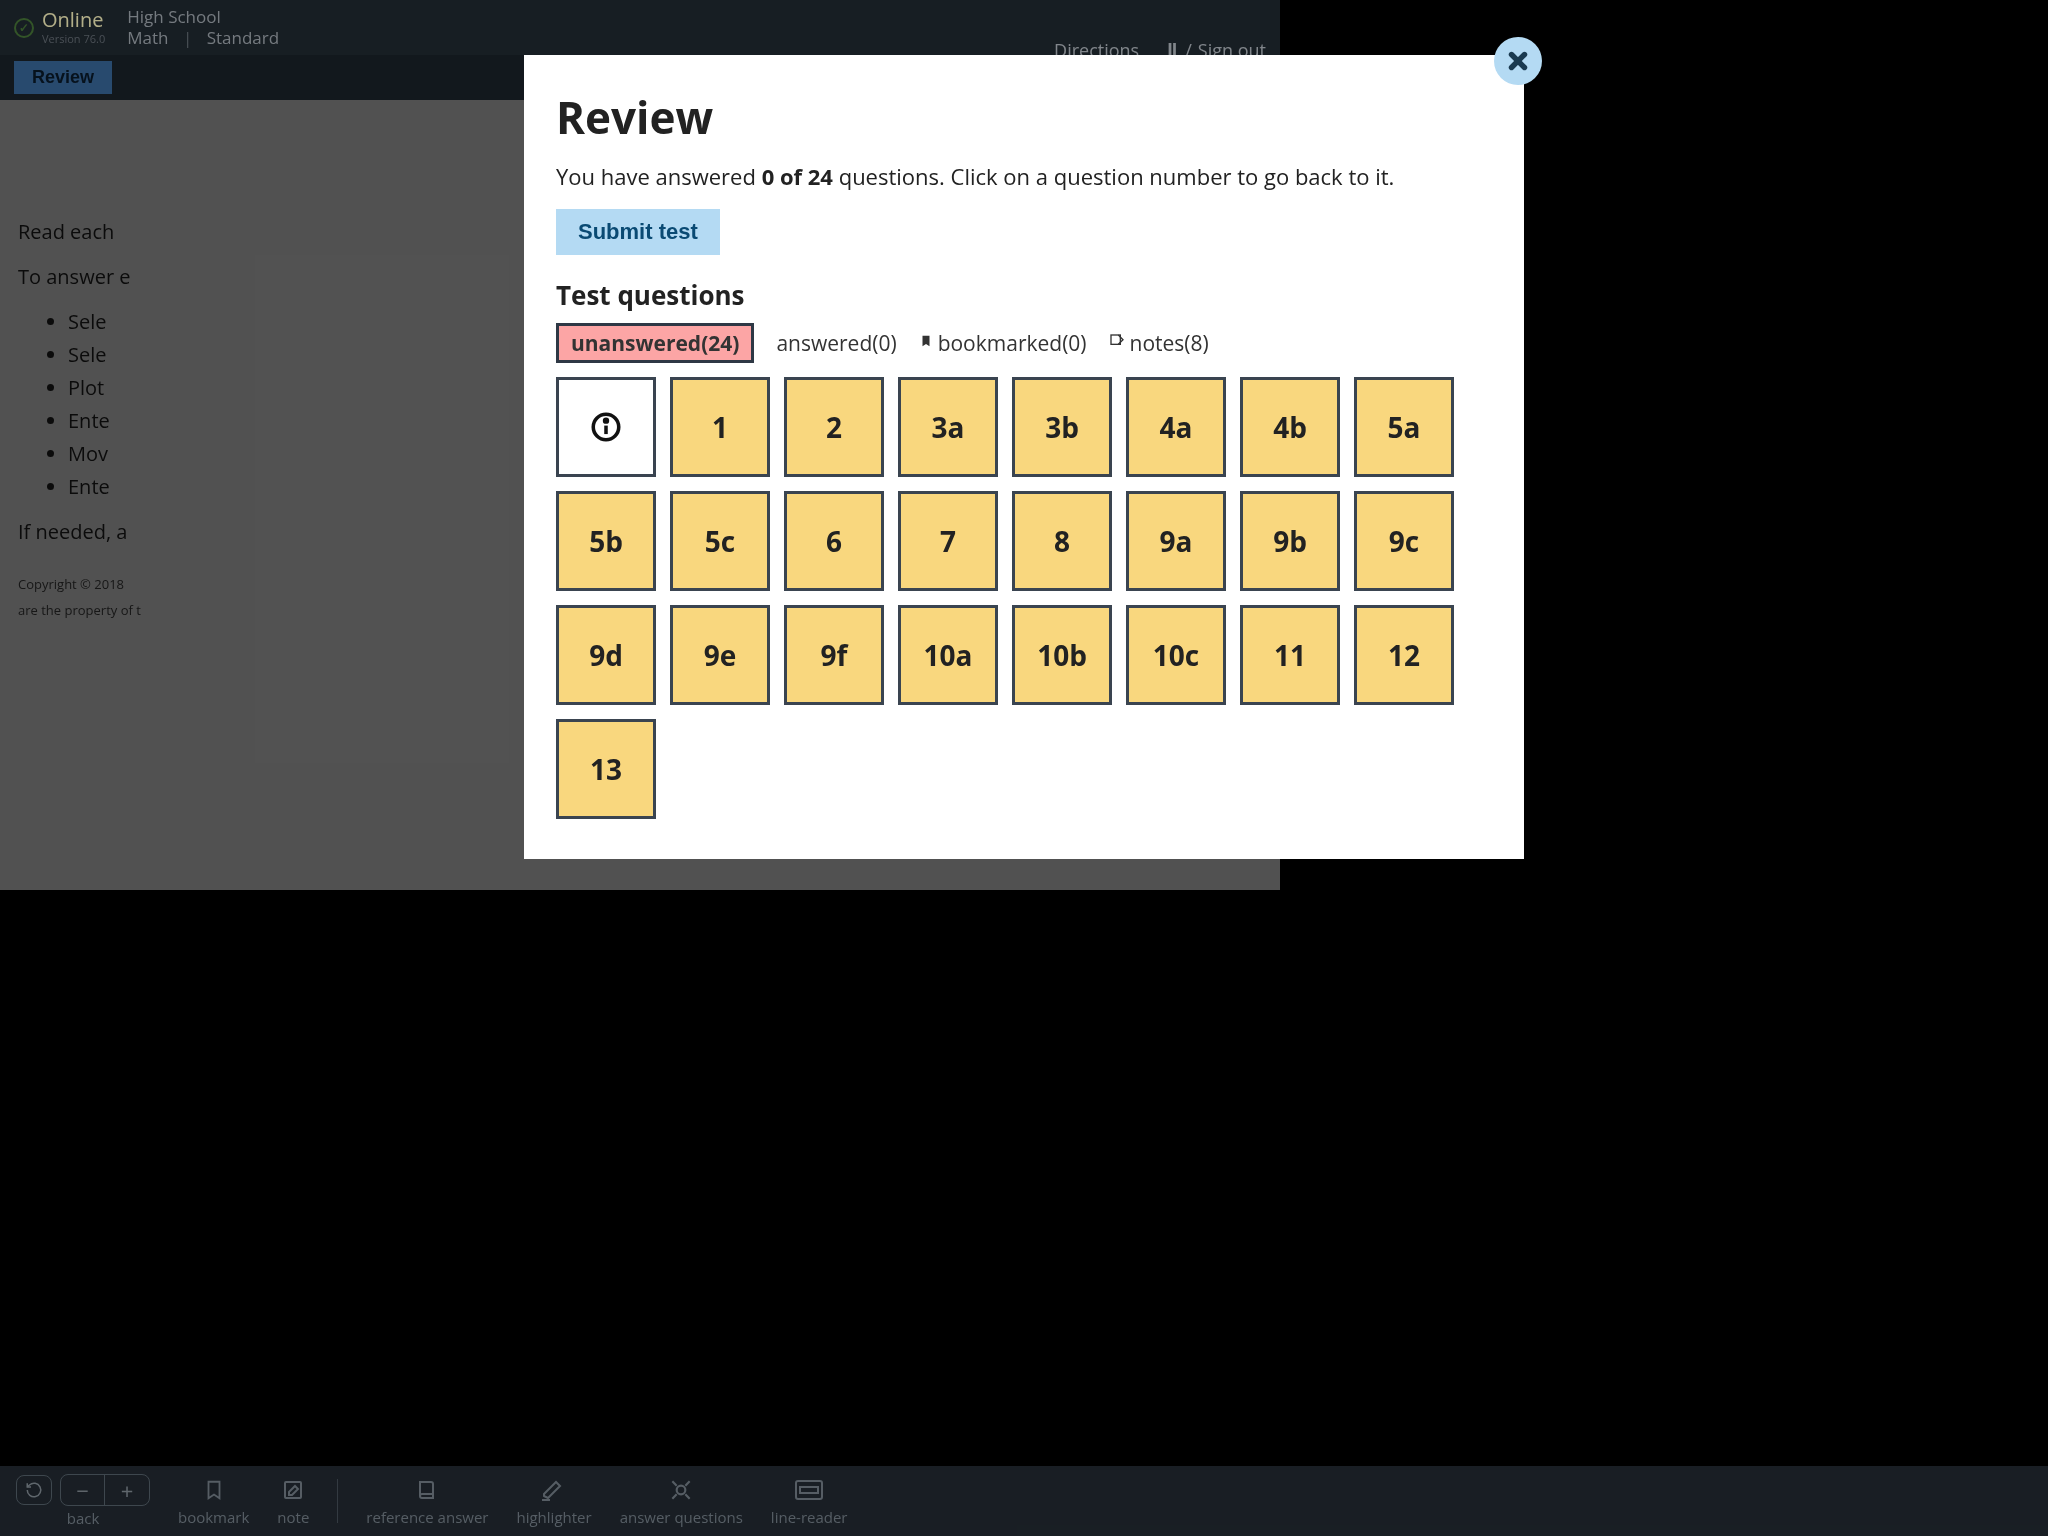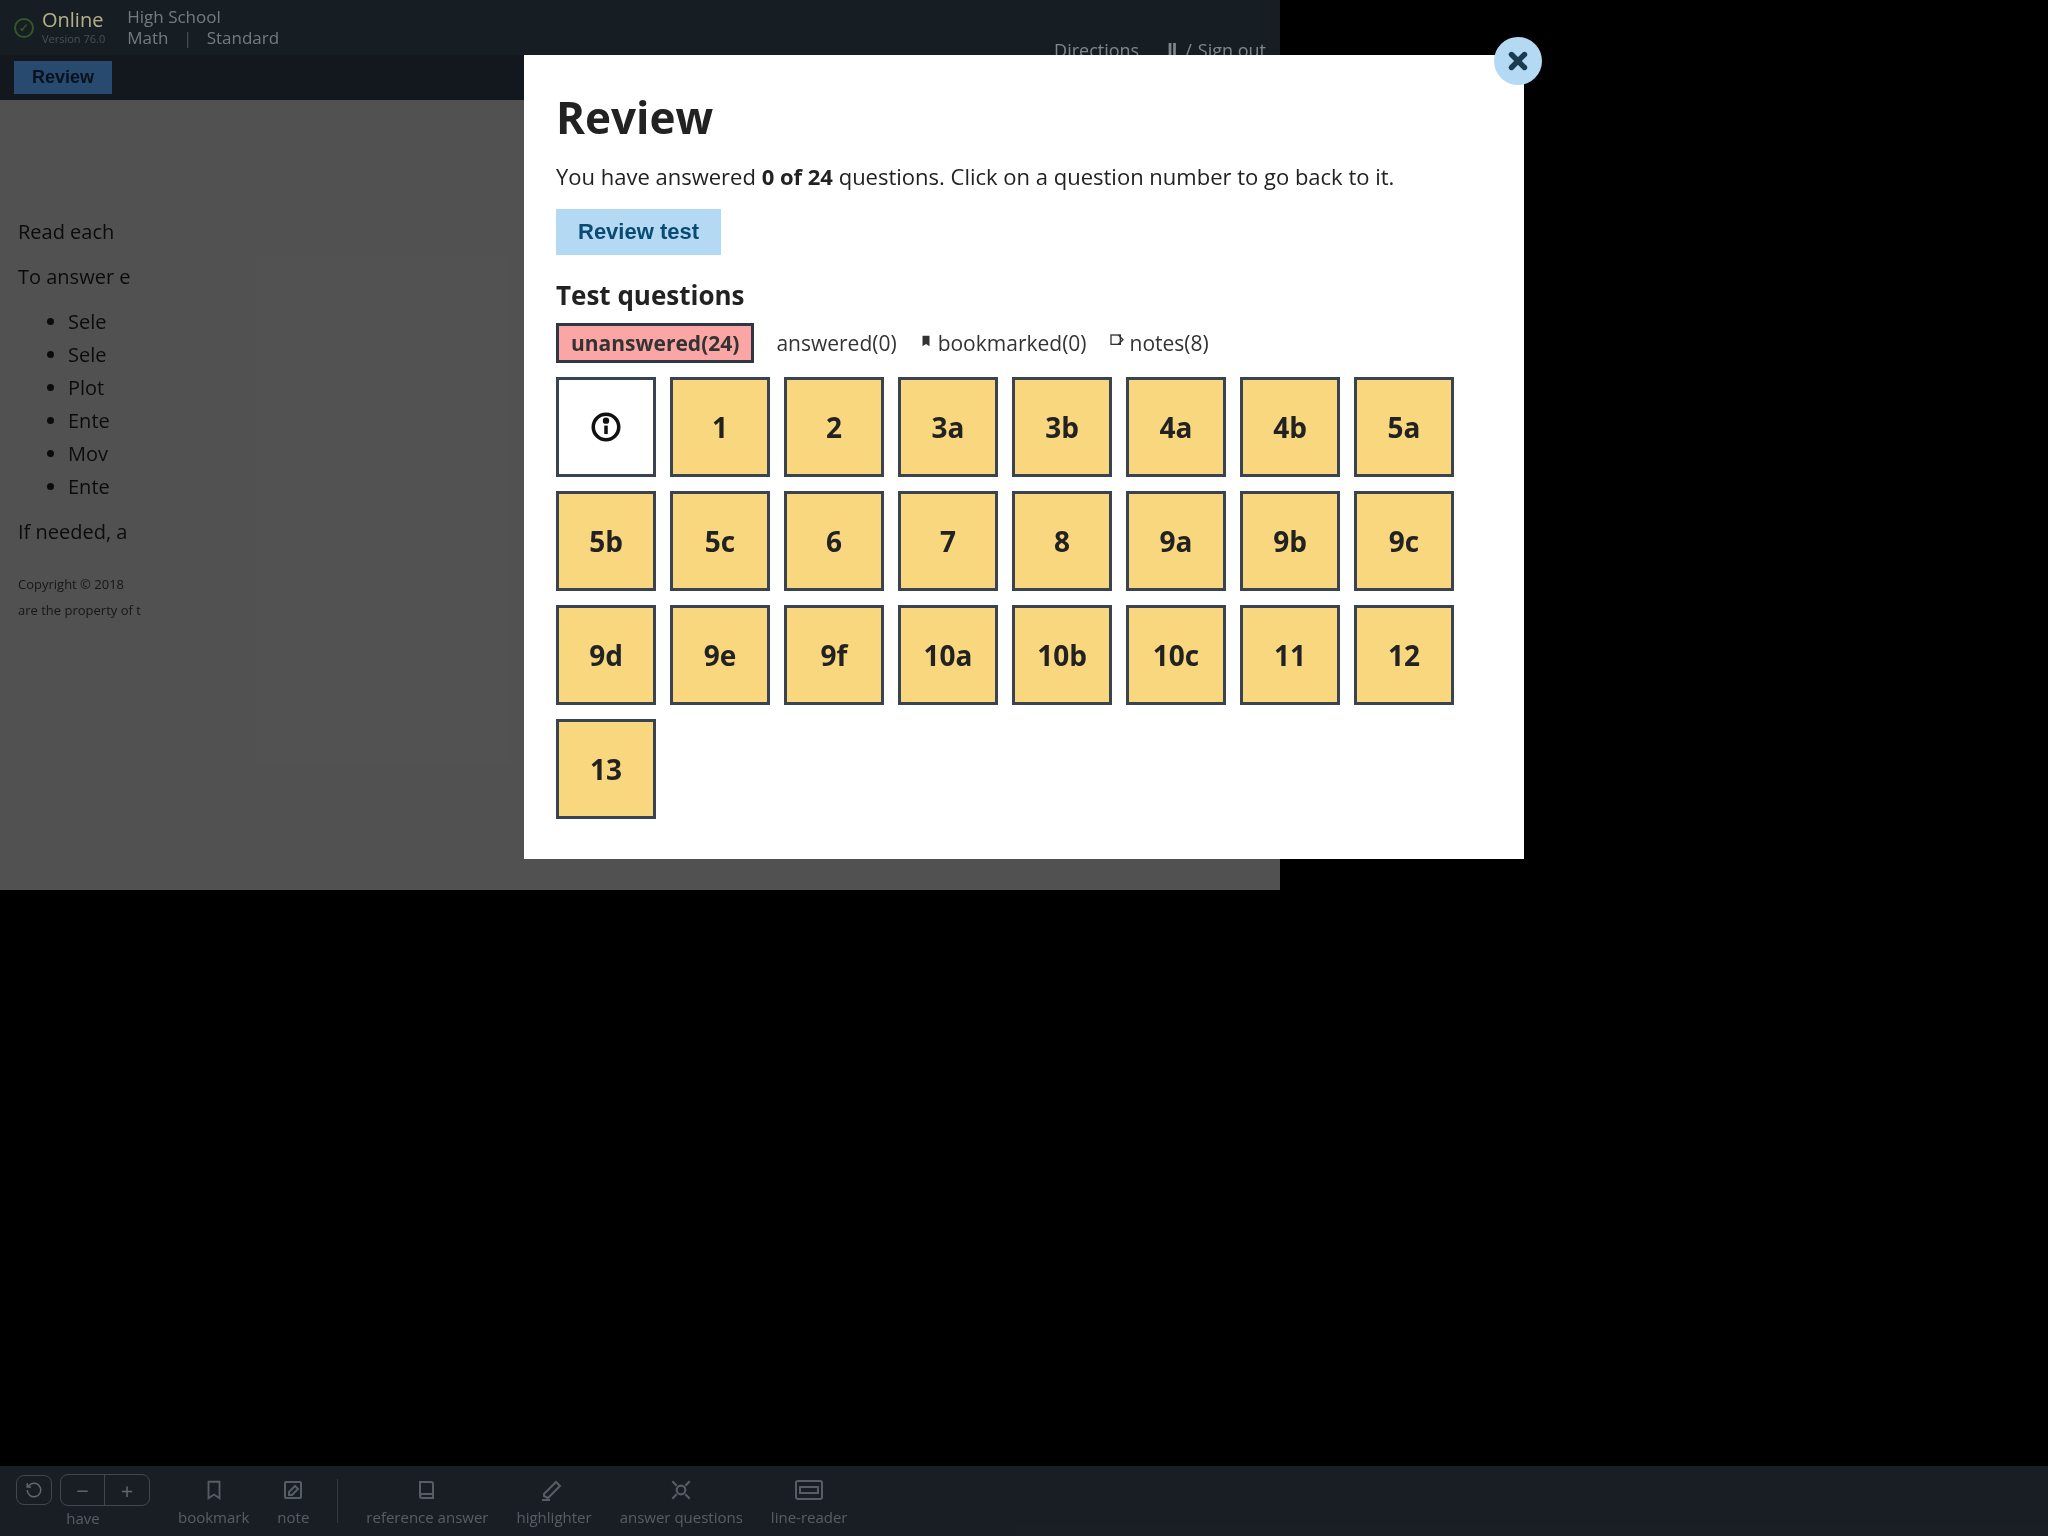--- a/index.html
+++ b/index.html
@@ -215,21 +215,21 @@
         <svg width="18" height="18" viewBox="0 0 24 24" fill="none" stroke="#8a949d" stroke-width="2">
             <path d="M3 12a9 9 0 1 0 3-6.7L3 8"></path>
             <polyline points="3 3 3 8 8 8"></polyline>
           </svg>
       </div>
       <div class="zoom-btns">
         <div class="zb">−</div>
         <div class="zb">+</div>
       </div>
     </div>
-    <span>have</span>
+    <span>back</span>
   </div>
   <div class="tool">
     <div class="tool-ic">
       <svg width="22" height="26" viewBox="0 0 24 24" fill="none" stroke="#7b8690" stroke-width="2">
           <path d="M6 3h12v18l-6-4-6 4z"></path>
         </svg>
     </div>
     <span>bookmark</span>
   </div>
   <div class="tool">
@@ -285,21 +285,21 @@
     <button class="close-btn">
       <svg width="26" height="26" viewBox="0 0 24 24" stroke-width="5" stroke-linecap="round">
           <line x1="6" y1="6" x2="18" y2="18"></line>
           <line x1="18" y1="6" x2="6" y2="18"></line>
         </svg>
     </button>
     <h1>Review</h1>
     <p class="subtitle">
       <span>You have answered </span><b>0 of 24</b><span> questions. Click on a question number to go back to it.</span>
     </p>
-    <button class="submit-btn">Review test</button>
+    <button class="submit-btn">Submit test</button>
     <h2>Test questions</h2>
     
     <div class="filters">
       <div class="filter active">
         <span>unanswered(24)</span>
       </div>
       <div class="filter">
         <span>answered(0)</span>
       </div>
       <div class="filter">

